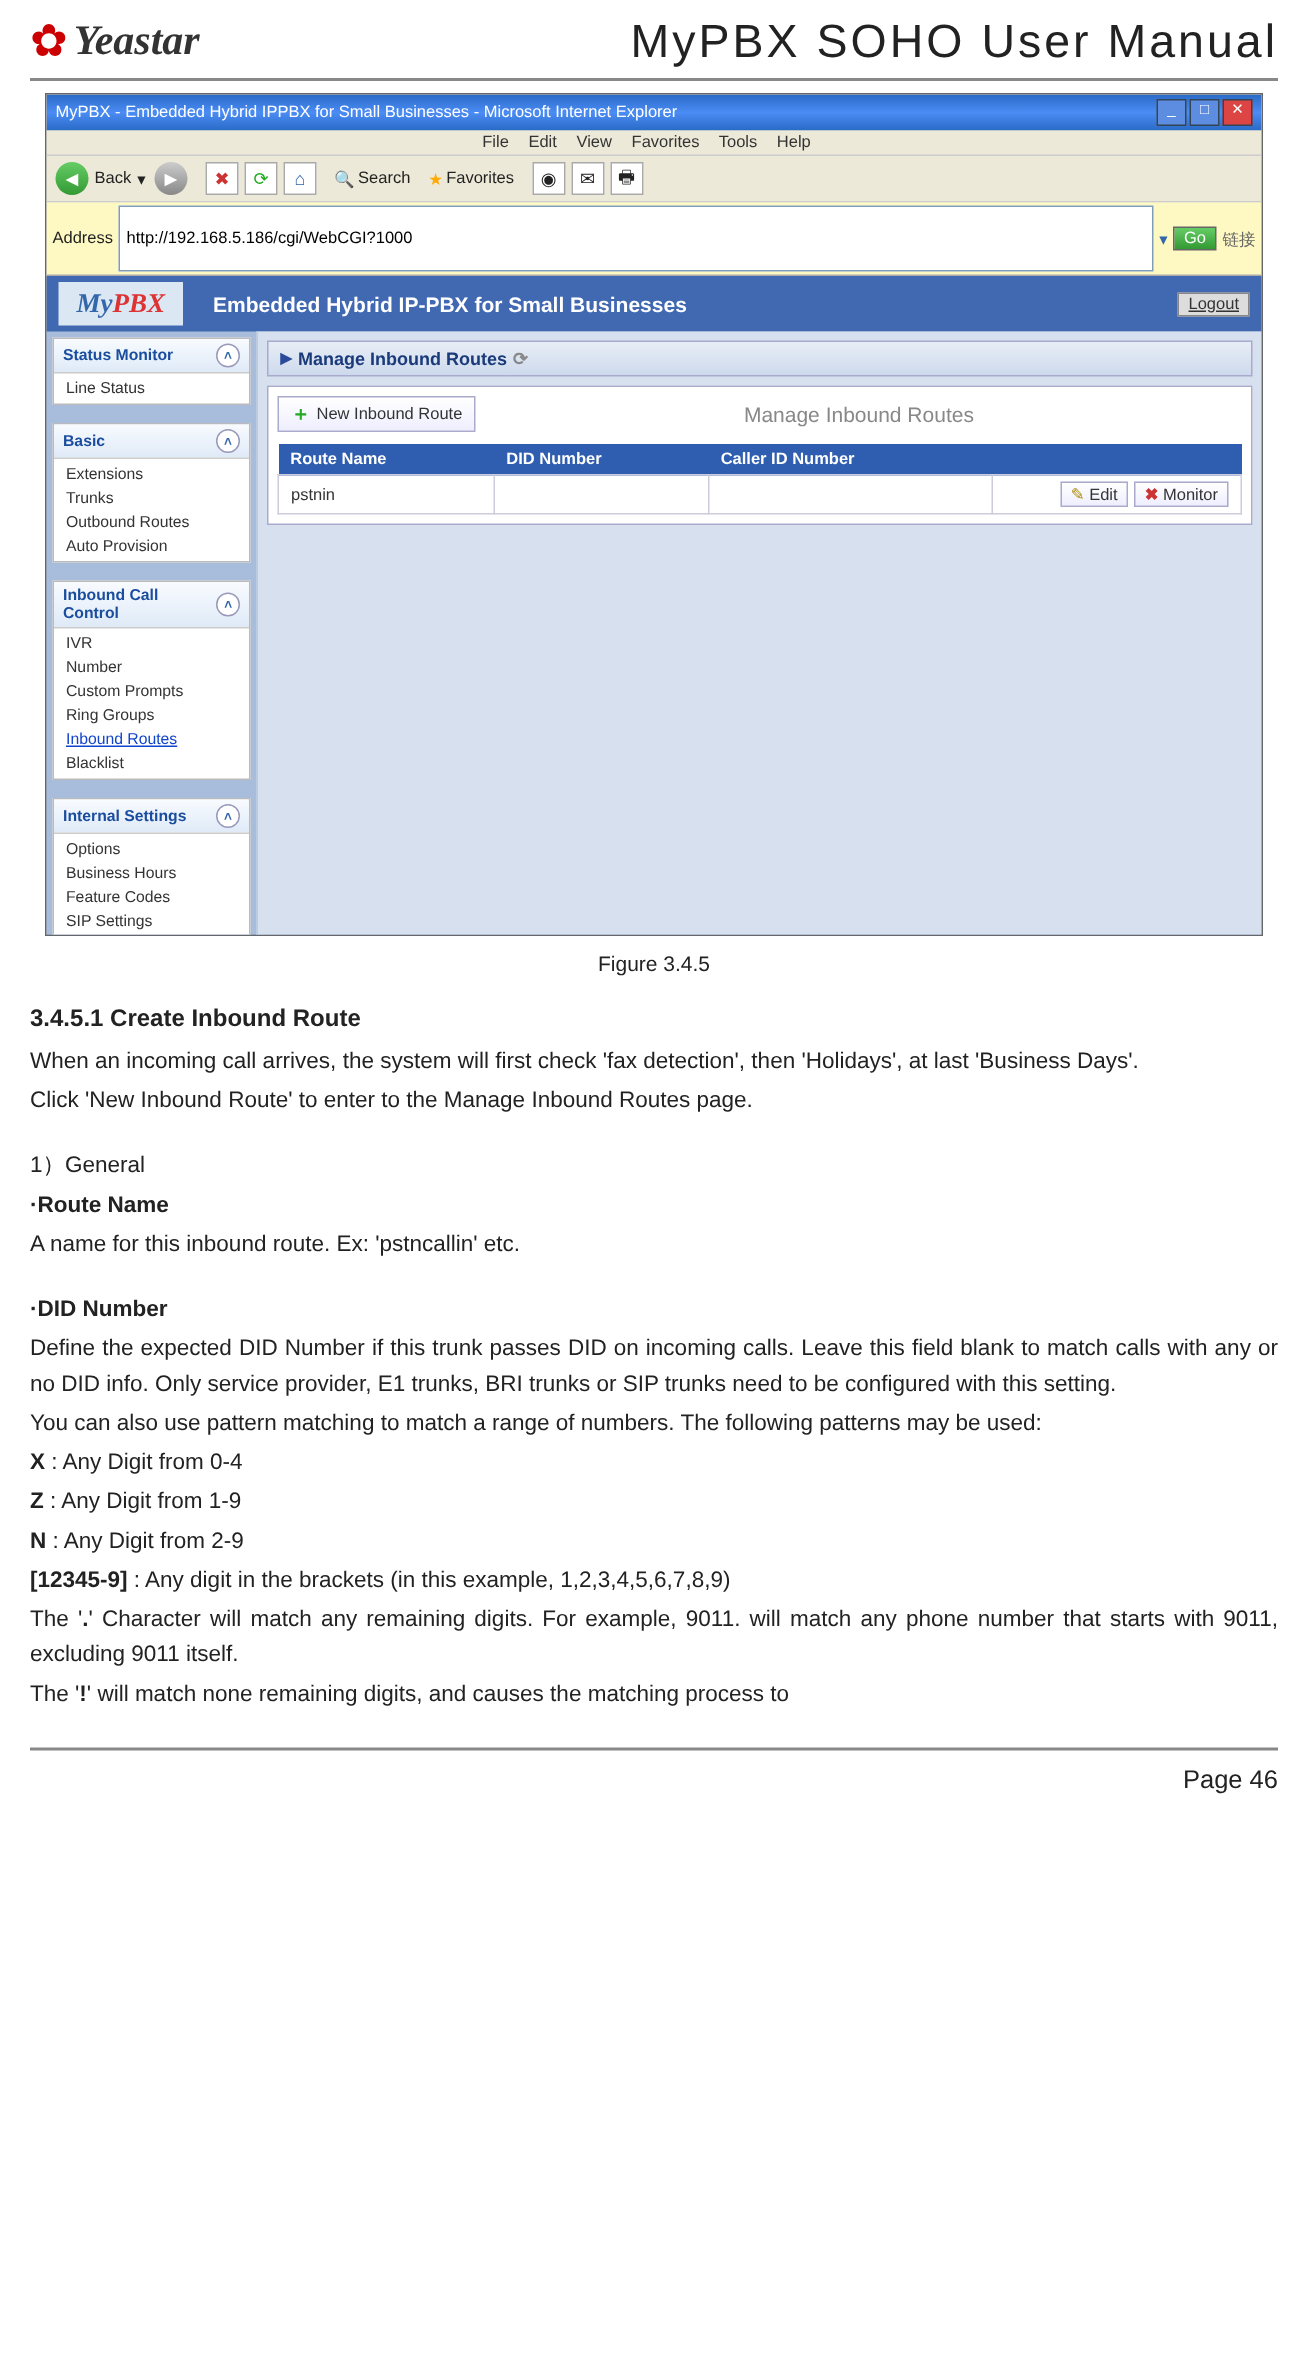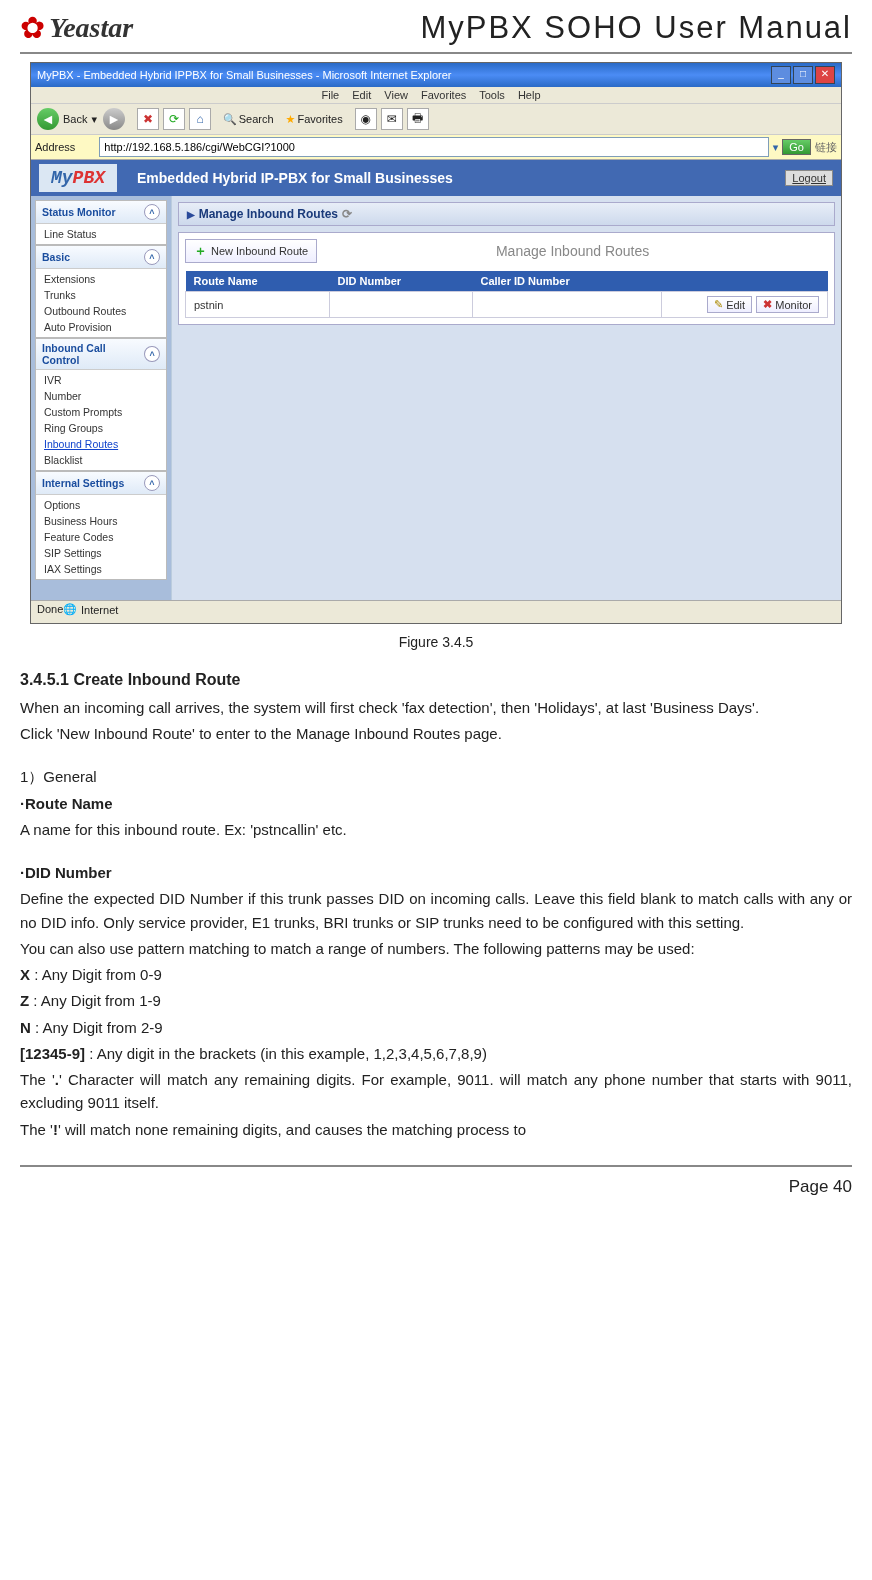--- a/index.html
+++ b/index.html
@@ -87,43 +87,43 @@
     display:flex;align-items:center;gap:4px;
   }
   .ie-circ { width:22px;height:22px;border-radius:50%;background:linear-gradient(#6c6,#393);display:flex;align-items:center;justify-content:center;color:white;font-size:14px; }
   .ie-toolbar .tb-icons { display:flex; gap:4px; margin-left:6px; }
   .tb-sq { width:20px;height:20px;border:1px solid #aaa;background:white;display:flex;align-items:center;justify-content:center;font-size:12px; }
   .ie-toolbar .tb-search { display:flex;align-items:center;gap:2px; margin-left:6px; }
   .ie-addr {
     display:flex;align-items:center;padding:2px 4px;gap:4px;background:#fef9c3;border-bottom:1px solid #aaa;
   }
   .ie-addr input {
-    flex:1;height:18px;border:1px solid #7f9db9;font-size:11px;padding:0 4px;background:white;margin-left:20px;
+    flex:1;height:18px;border:1px solid #7f9db9;font-size:11px;padding:12px 4px;background:white;
   }
   .ie-go { background:linear-gradient(#6c6,#393);color:white;padding:1px 6px;border:1px solid #666; }
 
   .app {
     background:#4169b2;
     height:440px;
     display:flex;
     flex-direction:column;
   }
   .app-banner {
     display:flex;align-items:center;gap:20px;padding:4px 8px;background:#4169b2;color:white;
   }
   .app-logo {
-    background:#dbe7f3;padding:4px 12px;font-family:Liberation Mono, monospace;font-style:italic;font-size:18px;font-weight:bold;
+    background:#dbe7f3;padding:4px 12px;font-family:Liberation Serif, serif;font-style:italic;font-size:18px;font-weight:bold;
   }
   .app-logo .my { color:#36a; }
   .app-logo .pbx { color:#d33; }
   .app-tagline { color:white;font-size:14px;font-weight:bold;flex:1; }
   .app-logout { background:#ddd;border:1px solid #888;padding:1px 6px;color:#333;text-decoration:underline; }
 
   .app-body { flex:1;display:flex;background:#a8bddb; }
-  .sidebar { width:132px;padding:4px;display:flex;flex-direction:column;gap:0; }
+  .sidebar { width:132px;padding:4px;display:flex;flex-direction:column;gap:12px; }
   .side-group { background:white;border:1px solid #bbb; }
   .side-head {
     background:linear-gradient(#f8fbff,#dfeaf7);
     border-bottom:1px solid #ccc;
     padding:3px 6px;
     font-weight:bold;
     color:#1a4d9e;
     display:flex;justify-content:space-between;align-items:center;
     font-size:10.5px;
   }
@@ -380,25 +380,25 @@
     <p>When an incoming call arrives, the system will first check 'fax detection', then 'Holidays', at last 'Business Days'.</p>
     <p>Click 'New Inbound Route' to enter to the Manage Inbound Routes page.</p>
 
     <p class="sub">1）General</p>
     <p class="field">·Route Name</p>
     <p>A name for this inbound route. Ex: 'pstncallin' etc.</p>
 
     <p class="field sub">·DID Number</p>
     <p>Define the expected DID Number if this trunk passes DID on incoming calls. Leave this field blank to match calls with any or no DID info. Only service provider, E1 trunks, BRI trunks or SIP trunks need to be configured with this setting.</p>
     <p>You can also use pattern matching to match a range of numbers. The following patterns may be used:</p>
-    <p><b>X</b><span> : Any Digit from 0-9</span></p>
+    <p><b>X</b><span> : Any Digit from 0-4</span></p>
     <p><b>Z</b><span> : Any Digit from 1-9</span></p>
     <p><b>N</b><span> : Any Digit from 2-9</span></p>
     <p><b>[12345-9]</b><span> : Any digit in the brackets (in this example, 1,2,3,4,5,6,7,8,9)</span></p>
     <p><span>The '</span><b>.</b><span>' Character will match any remaining digits. For example, 9011. will match any phone number that starts with 9011, excluding 9011 itself.</span></p>
     <p><span>The '</span><b>!</b><span>' will match none remaining digits, and causes the matching process to</span></p>
   </div>
 
   <div class="footer">
-    <span>Page 40</span>
+    <span>Page 46</span>
   </div>
 
 </div>
 
 </body></html>

